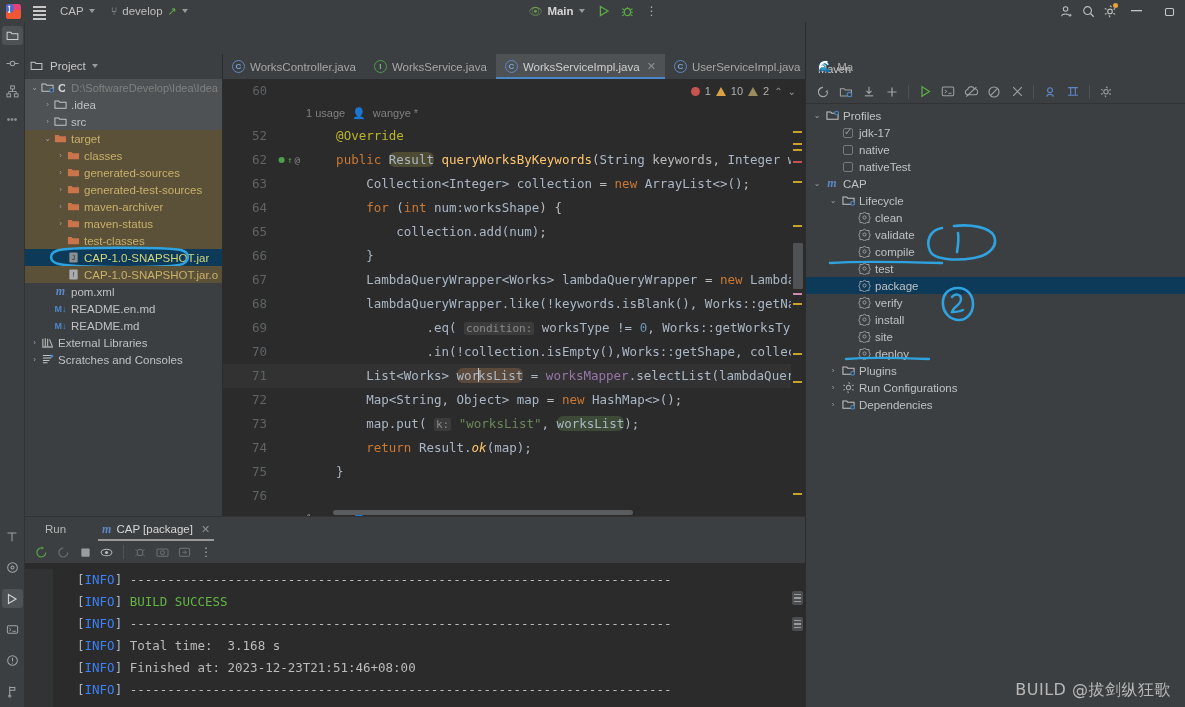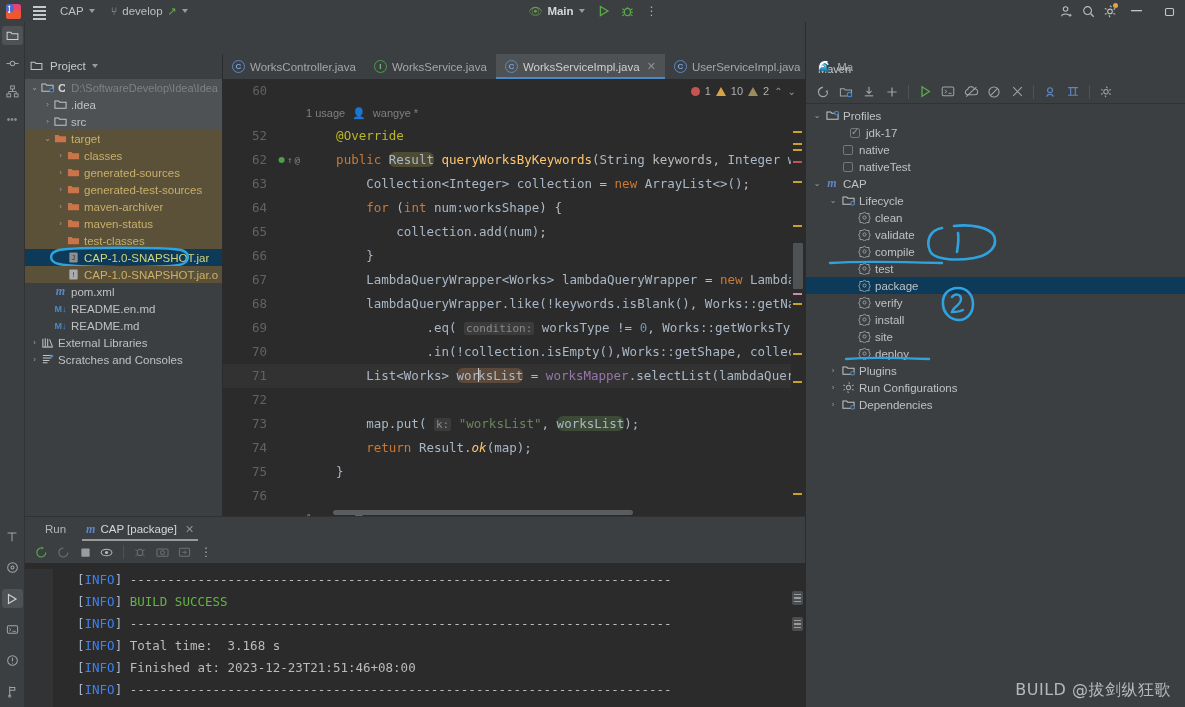--- a/index.html
+++ b/index.html
@@ -115,21 +115,21 @@
   .caret { display:inline-block; width:1px; height:14px; background:#d0d0d0; vertical-align:-2px; margin:0 -1px; }
   .scrollmap { position:absolute; right:0; top:0; bottom:0; width:14px; background:#2b2b2b; }
   .sm-mark { position:absolute; right:3px; width:9px; height:2px; }
   .sm-thumb { position:absolute; right:2px; width:10px; background:#4e5254; border-radius:1px;}
   .hscroll { position:absolute; left:55px; right:14px; bottom:0; height:6px; }
   .hscroll i { position:absolute; left:55px; width:300px; height:5px; background:#5a5d5f; border-radius:3px; }
 
   
   .console { flex:1 1 auto; background:#3c3f41; display:flex; flex-direction:column; min-height:0;
              border-top:1px solid #323232;}
-  .con-tabs { height:24px; display:flex; align-items:flex-start; gap:0; flex:0 0 24px; padding-left:10px;}
+  .con-tabs { height:24px; display:flex; align-items:flex-start; gap:16px; flex:0 0 24px; padding-left:10px;}
   .con-tabs .ct { font-size:11.5px; color:#b5b5b5; padding:0 10px; height:24px; display:flex; align-items:center; gap:5px; position:relative;}
   .con-tabs .ct.active { color:#d6d6d6; }
   .con-tabs .ct.active::after { content:''; position:absolute; left:6px; right:6px; bottom:0; height:2px; background:#9a9a9a;}
   .m-ico { color:#5d87c4; font-style:italic; font-weight:bold; font-size:12px; font-family:"Liberation Serif", serif;}
   .con-toolbar { height:22px; display:flex; align-items:center; gap:2px; padding-left:6px; flex:0 0 22px;}
   .ct-ico { width:20px;height:19px;display:flex;align-items:center;justify-content:center;color:#9a9da0;font-size:12px;}
   .con-out { flex:1 1 auto; background:#2b2b2b; font-family:"DejaVu Sans Mono", monospace; font-size:12.5px;
              padding:6px 0 0 0; overflow:hidden; position:relative; display:flex;}
   .con-gutter { width:28px; flex:0 0 28px; background:#313335;}
   .con-text { flex:1 1 auto; padding-left:24px; }
@@ -550,21 +550,21 @@
                       </svg><span style="color:#5aab48;font-size:9px;">↑</span><span style="color:#8a8a8a;font-size:9px;">@</span></span></span><span class="cl-txt">&nbsp;&nbsp;&nbsp;&nbsp;<span class="kw">public</span> <span class="hl-res typ">Result</span> <span class="fn">queryWorksByKeywords</span>(<span class="typ">String</span> keywords, <span class="typ">Integer</span> <span class="plain">w</span></span></div>
                 <div class="cline"><span class="cl-no">63</span><span class="cl-gm"></span><span class="cl-txt">&nbsp;&nbsp;&nbsp;&nbsp;&nbsp;&nbsp;&nbsp;&nbsp;<span class="typ">Collection&lt;Integer&gt; collection</span> = <span class="kw">new</span> <span class="typ">ArrayList&lt;&gt;()</span>;</span></div>
                 <div class="cline"><span class="cl-no">64</span><span class="cl-gm"></span><span class="cl-txt">&nbsp;&nbsp;&nbsp;&nbsp;&nbsp;&nbsp;&nbsp;&nbsp;<span class="kw">for</span> (<span class="kw">int</span> <span class="typ">num:worksShape</span>) {</span></div>
                 <div class="cline"><span class="cl-no">65</span><span class="cl-gm"></span><span class="cl-txt">&nbsp;&nbsp;&nbsp;&nbsp;&nbsp;&nbsp;&nbsp;&nbsp;&nbsp;&nbsp;&nbsp;&nbsp;<span class="typ">collection.add(num)</span>;</span></div>
                 <div class="cline"><span class="cl-no">66</span><span class="cl-gm"></span><span class="cl-txt">&nbsp;&nbsp;&nbsp;&nbsp;&nbsp;&nbsp;&nbsp;&nbsp;<span class="typ">}</span></span></div>
                 <div class="cline"><span class="cl-no">67</span><span class="cl-gm"></span><span class="cl-txt">&nbsp;&nbsp;&nbsp;&nbsp;&nbsp;&nbsp;&nbsp;&nbsp;<span class="typ">LambdaQueryWrapper&lt;Works&gt; lambdaQueryWrapper</span> = <span class="kw">new</span> <span class="typ">Lambda</span></span></div>
                 <div class="cline"><span class="cl-no">68</span><span class="cl-gm"></span><span class="cl-txt">&nbsp;&nbsp;&nbsp;&nbsp;&nbsp;&nbsp;&nbsp;&nbsp;<span class="typ">lambdaQueryWrapper.like(!keywords.isBlank(), Works::getNa</span></span></div>
                 <div class="cline"><span class="cl-no">69</span><span class="cl-gm"></span><span class="cl-txt">&nbsp;&nbsp;&nbsp;&nbsp;&nbsp;&nbsp;&nbsp;&nbsp;&nbsp;&nbsp;&nbsp;&nbsp;&nbsp;&nbsp;&nbsp;&nbsp;<span class="typ">.eq(</span> <span class="hintparam">condition:</span> <span class="typ">worksType != </span><span class="num">0</span><span class="typ">, Works::getWorksType,</span></span></div>
                 <div class="cline"><span class="cl-no">70</span><span class="cl-gm"></span><span class="cl-txt">&nbsp;&nbsp;&nbsp;&nbsp;&nbsp;&nbsp;&nbsp;&nbsp;&nbsp;&nbsp;&nbsp;&nbsp;&nbsp;&nbsp;&nbsp;&nbsp;<span class="typ">.in(!collection.isEmpty(),Works::getShape, collec</span></span></div>
                 <div class="cline row-hl"><span class="cl-no">71</span><span class="cl-gm"></span><span class="cl-txt">&nbsp;&nbsp;&nbsp;&nbsp;&nbsp;&nbsp;&nbsp;&nbsp;<span class="typ">List&lt;Works&gt; </span><span class="hl-var typ">wor<span class="caret"></span>ksList</span> <span class="typ">= </span><span class="fld">worksMapper</span><span class="typ">.selectList(lambdaQuer</span></span></div>
-                <div class="cline"><span class="cl-no">72</span><span class="cl-gm"></span></div>
+                <div class="cline"><span class="cl-no">72</span><span class="cl-gm"></span><span class="cl-txt">&nbsp;&nbsp;&nbsp;&nbsp;&nbsp;&nbsp;&nbsp;&nbsp;<span class="typ">Map&lt;String, Object&gt; map</span> = <span class="kw">new</span> <span class="typ">HashMap&lt;&gt;()</span>;</span></div>
                 <div class="cline"><span class="cl-no">73</span><span class="cl-gm"></span><span class="cl-txt">&nbsp;&nbsp;&nbsp;&nbsp;&nbsp;&nbsp;&nbsp;&nbsp;<span class="typ">map.put(</span> <span class="hintparam">k:</span> <span class="str">"worksList"</span><span class="typ">, </span><span class="hl-var2 typ">worksList</span><span class="typ">);</span></span></div>
                 <div class="cline"><span class="cl-no">74</span><span class="cl-gm"></span><span class="cl-txt">&nbsp;&nbsp;&nbsp;&nbsp;&nbsp;&nbsp;&nbsp;&nbsp;<span class="kw">return</span> <span class="typ">Result.</span><i class="fn" style="font-style:italic">ok</i><span class="typ">(map);</span></span></div>
                 <div class="cline"><span class="cl-no">75</span><span class="cl-gm"></span><span class="cl-txt">&nbsp;&nbsp;&nbsp;&nbsp;<span class="typ">}</span></span></div>
                 <div class="cline"><span class="cl-no">76</span><span class="cl-gm"></span><span class="cl-txt"></span></div>
                 <div class="hint-line">
                   <span class="cl-no">.</span>
                   <span class="cl-gm"></span>
   <span class="ht">
                     <span>1 usage</span>
   <span style="color:#7f8386;">👤</span>
@@ -763,21 +763,21 @@
       <div class="mv-node" style="padding-left: 4px;">
             <span class="tw">⌄</span>
             <span class="ti">
               <svg width="13" height="13" viewBox="0 0 14 14">
                 <path d="M1 3.2 h4 l1.1 1.3 h6.9 v6.6 h-12 z" fill="none" stroke="#c3c3c3" stroke-width="1.1"></path>
                 <circle cx="11.4" cy="4.4" r="2" fill="#3c3f41" stroke="#4a88c7" stroke-width="1.1"></circle>
               </svg>
             </span>
             <span class="tl">Profiles</span>
           </div>
-          <div class="mv-node" style="padding-left: 27px;">
+          <div class="mv-node" style="padding-left: 20px;">
             <span class="tw"></span>
             <span class="ti">
               <span class="cbx on"></span>
             </span>
             <span class="tl">jdk-17</span>
           </div>
           <div class="mv-node" style="padding-left: 20px;">
             <span class="tw"></span>
             <span class="ti">
               <span class="cbx"></span>

